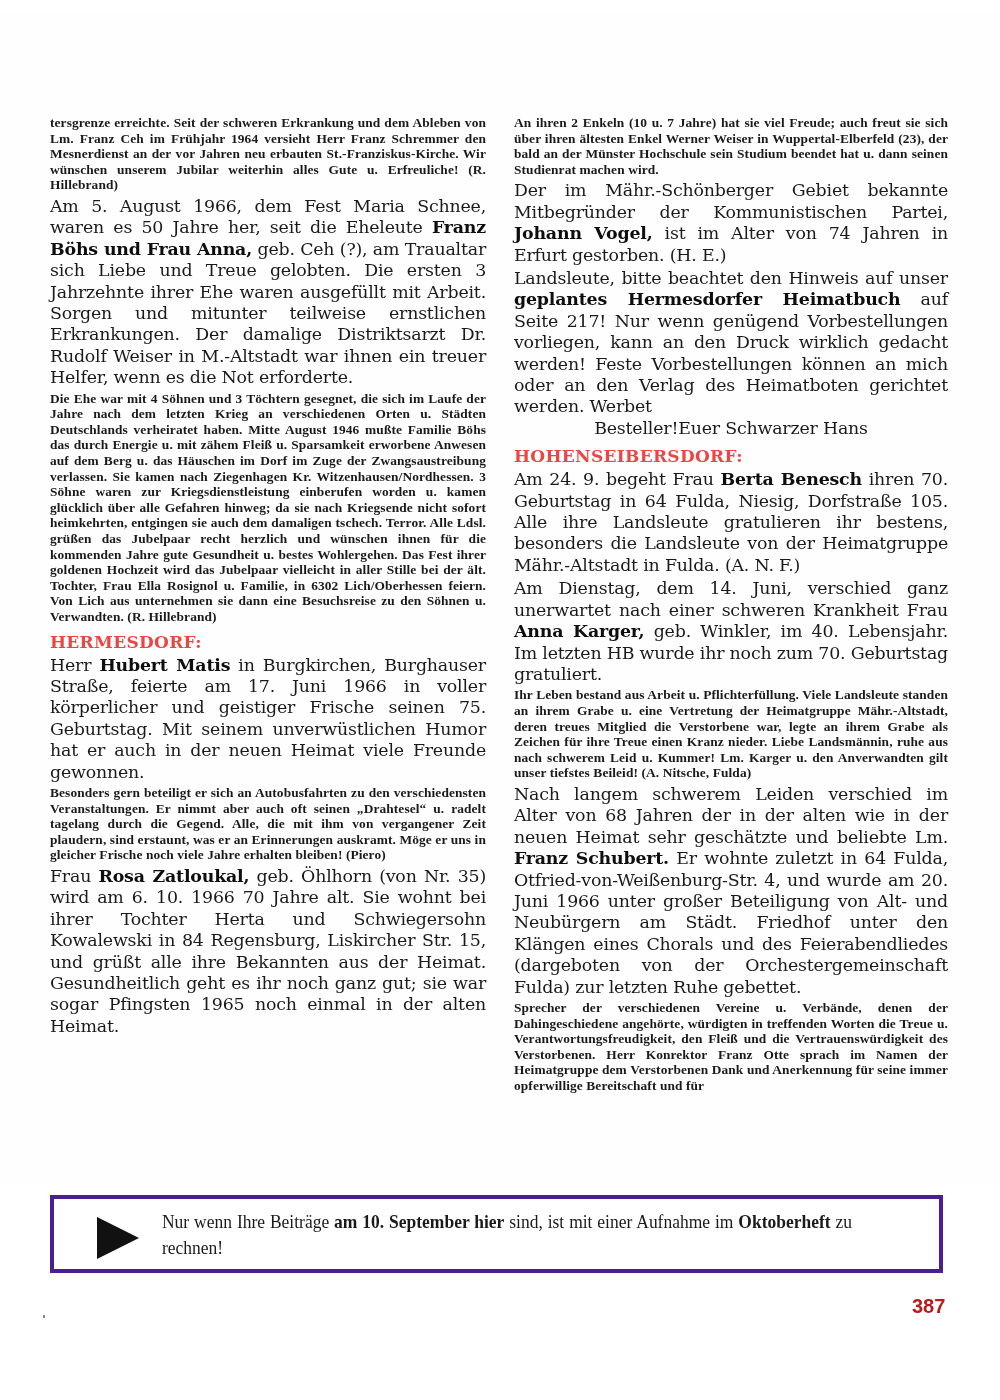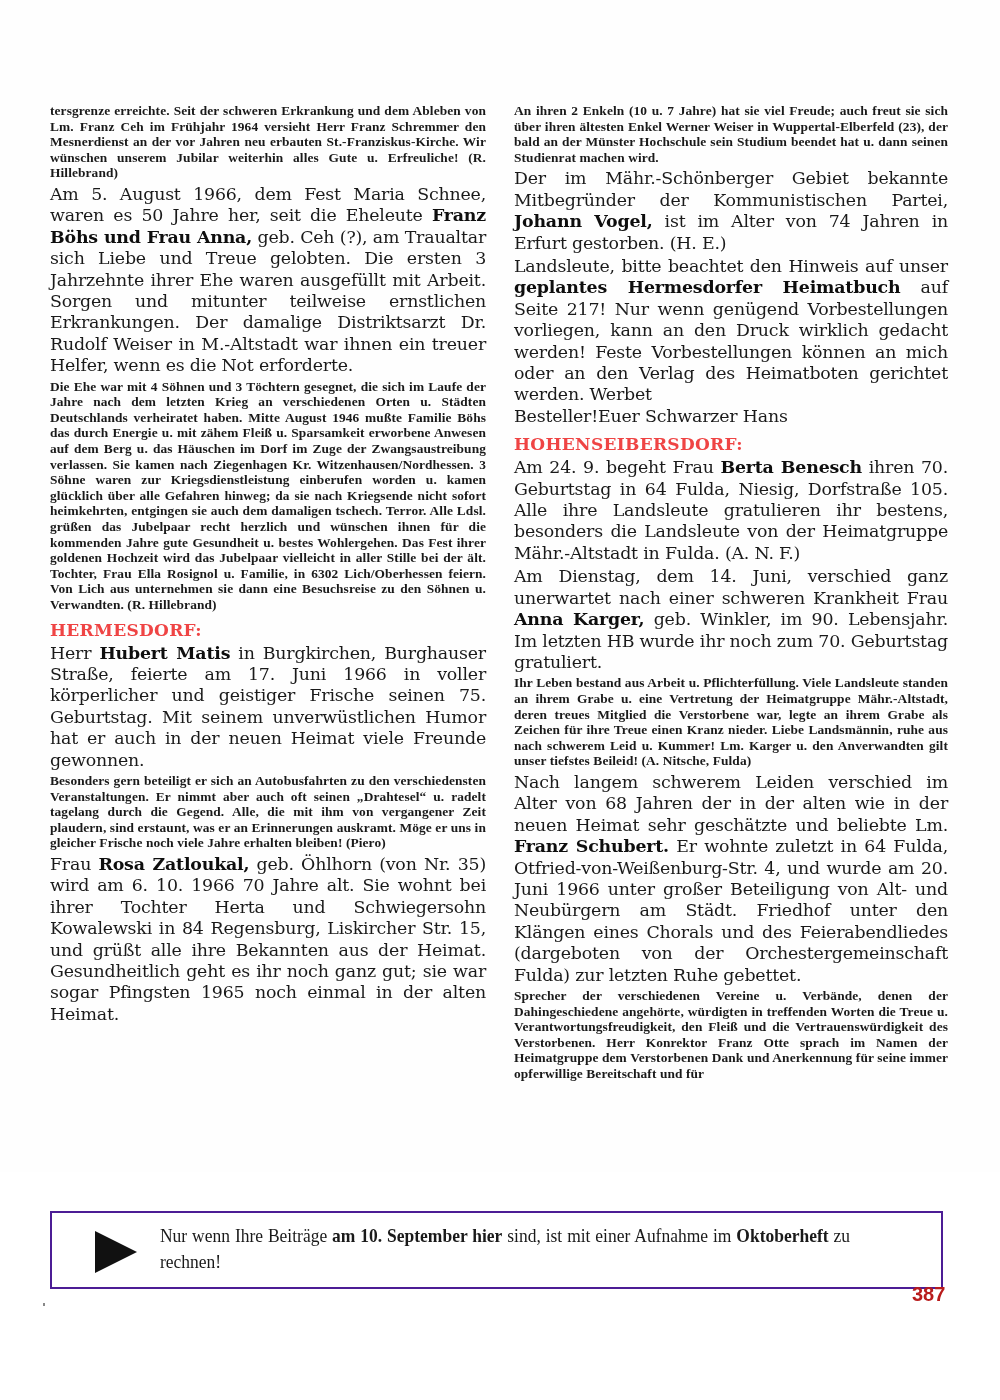--- a/index.html
+++ b/index.html
@@ -1,17 +1,17 @@
 <!DOCTYPE html>
 <html><head>
 <meta charset="utf-8">
 <style>
   html, body { margin: 0; padding: 0; background: #ffffff; }
   body { width: 1000px; height: 1400px; position: relative; overflow: hidden; color: #161616; }
-  .page { position: absolute; left: 0; top: 0; width: 1000px; height: 1172px; background: #fefefe; }
+  .page { position: absolute; left: 0; top: 12px; width: 1000px; height: 1172px; background: #fefefe; }
   .col { position: absolute; top: 103px; }
   .col-left { left: 50px; width: 436px; }
   .col-right { left: 514px; width: 434px; }
 
   .p-small {
     font-family: "Liberation Serif", serif;
     font-weight: bold;
     font-size: 13.4px;
     line-height: 15.6px;
     text-align: justify;
@@ -31,29 +31,28 @@
   .p-large b, .p-small b { font-weight: bold; color: #0e0e0e; }
   .heading {
     font-family: "DejaVu Serif", serif;
     font-weight: bold;
     font-size: 17px;
     line-height: 22px;
     margin: 6px 0 2px 0;
     color: #ef4444;
     letter-spacing: 0.3px;
   }
-  .signature-line { display: flex; justify-content: flex-start; }
+  .signature-line { display: flex; justify-content: center; }
 
   .notice-box {
     position: absolute;
     left: 50px; top: 1183px;
     width: 893px; height: 78px;
-    border: 2px solid #4c1d95;
+    border: 4px solid #4c1d95;
     box-sizing: border-box;
-    margin-top: 28px;
   }
   .notice-arrow {
     position: absolute; left: 43px; top: 18px;
     width: 0; height: 0;
     border-top: 21px solid transparent;
     border-bottom: 21px solid transparent;
     border-left: 42px solid #111;
   }
   .notice-text {
     position: absolute; left: 108px; top: 10px; width: 750px;
@@ -101,21 +100,21 @@
     <p class="p-large" style="margin-bottom:0"><span>Landsleute, bitte beachtet den Hinweis auf unser </span><b>geplantes Hermesdorfer Heimatbuch</b><span> auf Seite 217! Nur wenn genügend Vorbestellungen vorliegen, kann an den Druck wirklich gedacht werden! Feste Vorbestellungen können an mich oder an den Verlag des Heimatboten gerichtet werden. Werbet</span></p>
     <div class="p-large signature-line">
         <span>Besteller!</span>
         <span>Euer Schwarzer Hans</span>
       </div>
 
     <div class="heading">HOHENSEIBERSDORF:</div>
 
     <p class="p-large"><span>Am 24. 9. begeht Frau </span><b>Berta Benesch</b><span> ihren 70. Geburtstag in 64 Fulda, Niesig, Dorfstraße 105. Alle ihre Landsleute gratulieren ihr bestens, besonders die Landsleute von der Heimatgruppe Mähr.-Altstadt in Fulda. (A. N. F.)</span></p>
 
-    <p class="p-large"><span>Am Dienstag, dem 14. Juni, verschied ganz unerwartet nach einer schweren Krankheit Frau </span><b>Anna Karger,</b><span> geb. Winkler, im 90. Lebensjahr. Im letzten HB wurde ihr noch zum 70. Geburtstag gratuliert.</span></p>
+    <p class="p-large"><span>Am Dienstag, dem 14. Juni, verschied ganz unerwartet nach einer schweren Krankheit Frau </span><b>Anna Karger,</b><span> geb. Winkler, im 40. Lebensjahr. Im letzten HB wurde ihr noch zum 70. Geburtstag gratuliert.</span></p>
 
     <p class="p-small">Ihr Leben bestand aus Arbeit u. Pflichterfüllung. Viele Landsleute standen an ihrem Grabe u. eine Vertretung der Heimatgruppe Mähr.-Altstadt, deren treues Mitglied die Verstorbene war, legte an ihrem Grabe als Zeichen für ihre Treue einen Kranz nieder. Liebe Landsmännin, ruhe aus nach schwerem Leid u. Kummer! Lm. Karger u. den Anverwandten gilt unser tiefstes Beileid! (A. Nitsche, Fulda)</p>
 
     <p class="p-large"><span>Nach langem schwerem Leiden verschied im Alter von 68 Jahren der in der alten wie in der neuen Heimat sehr geschätzte und beliebte Lm. </span><b>Franz Schubert.</b><span> Er wohnte zuletzt in 64 Fulda, Otfried-von-Weißenburg-Str. 4, und wurde am 20. Juni 1966 unter großer Beteiligung von Alt- und Neubürgern am Städt. Friedhof unter den Klängen eines Chorals und des Feierabendliedes (dargeboten von der Orchestergemeinschaft Fulda) zur letzten Ruhe gebettet.</span></p>
 
     <p class="p-small">Sprecher der verschiedenen Vereine u. Verbände, denen der Dahingeschiedene angehörte, würdigten in treffenden Worten die Treue u. Verantwortungsfreudigkeit, den Fleiß und die Vertrauenswürdigkeit des Verstorbenen. Herr Konrektor Franz Otte sprach im Namen der Heimatgruppe dem Verstorbenen Dank und Anerkennung für seine immer opferwillige Bereitschaft und für</p>
   </div>
 
   <div class="notice-box">
     <div class="notice-arrow"></div>

